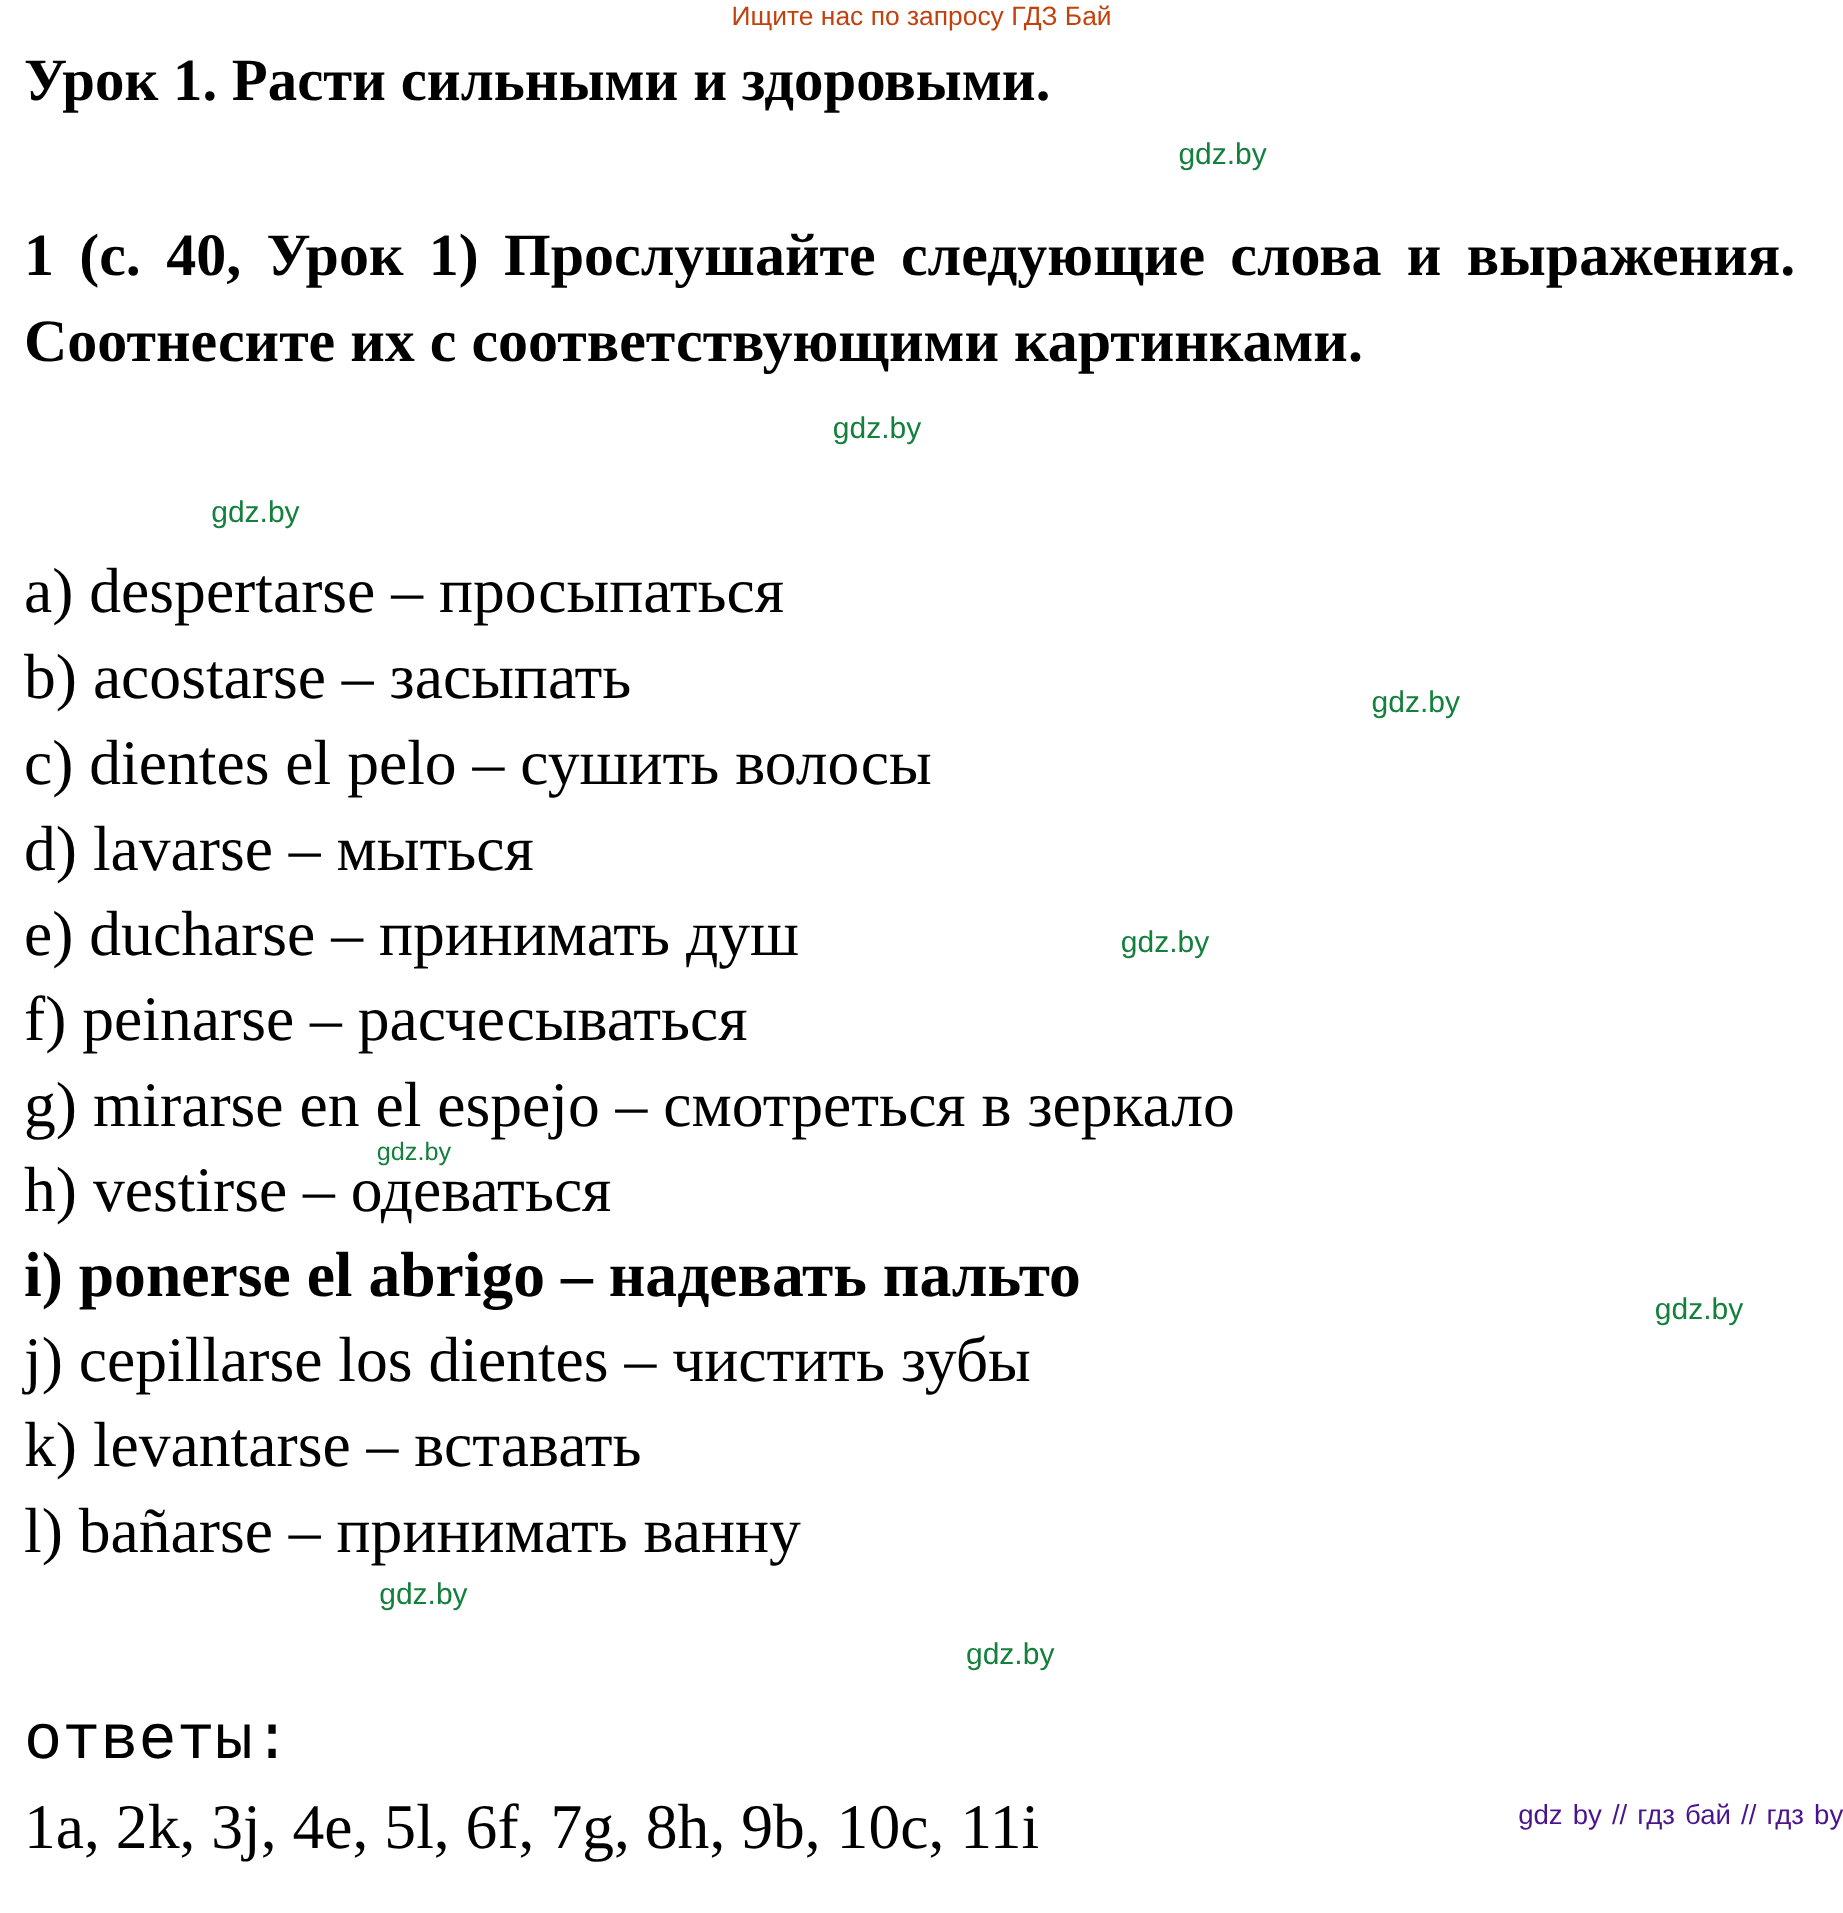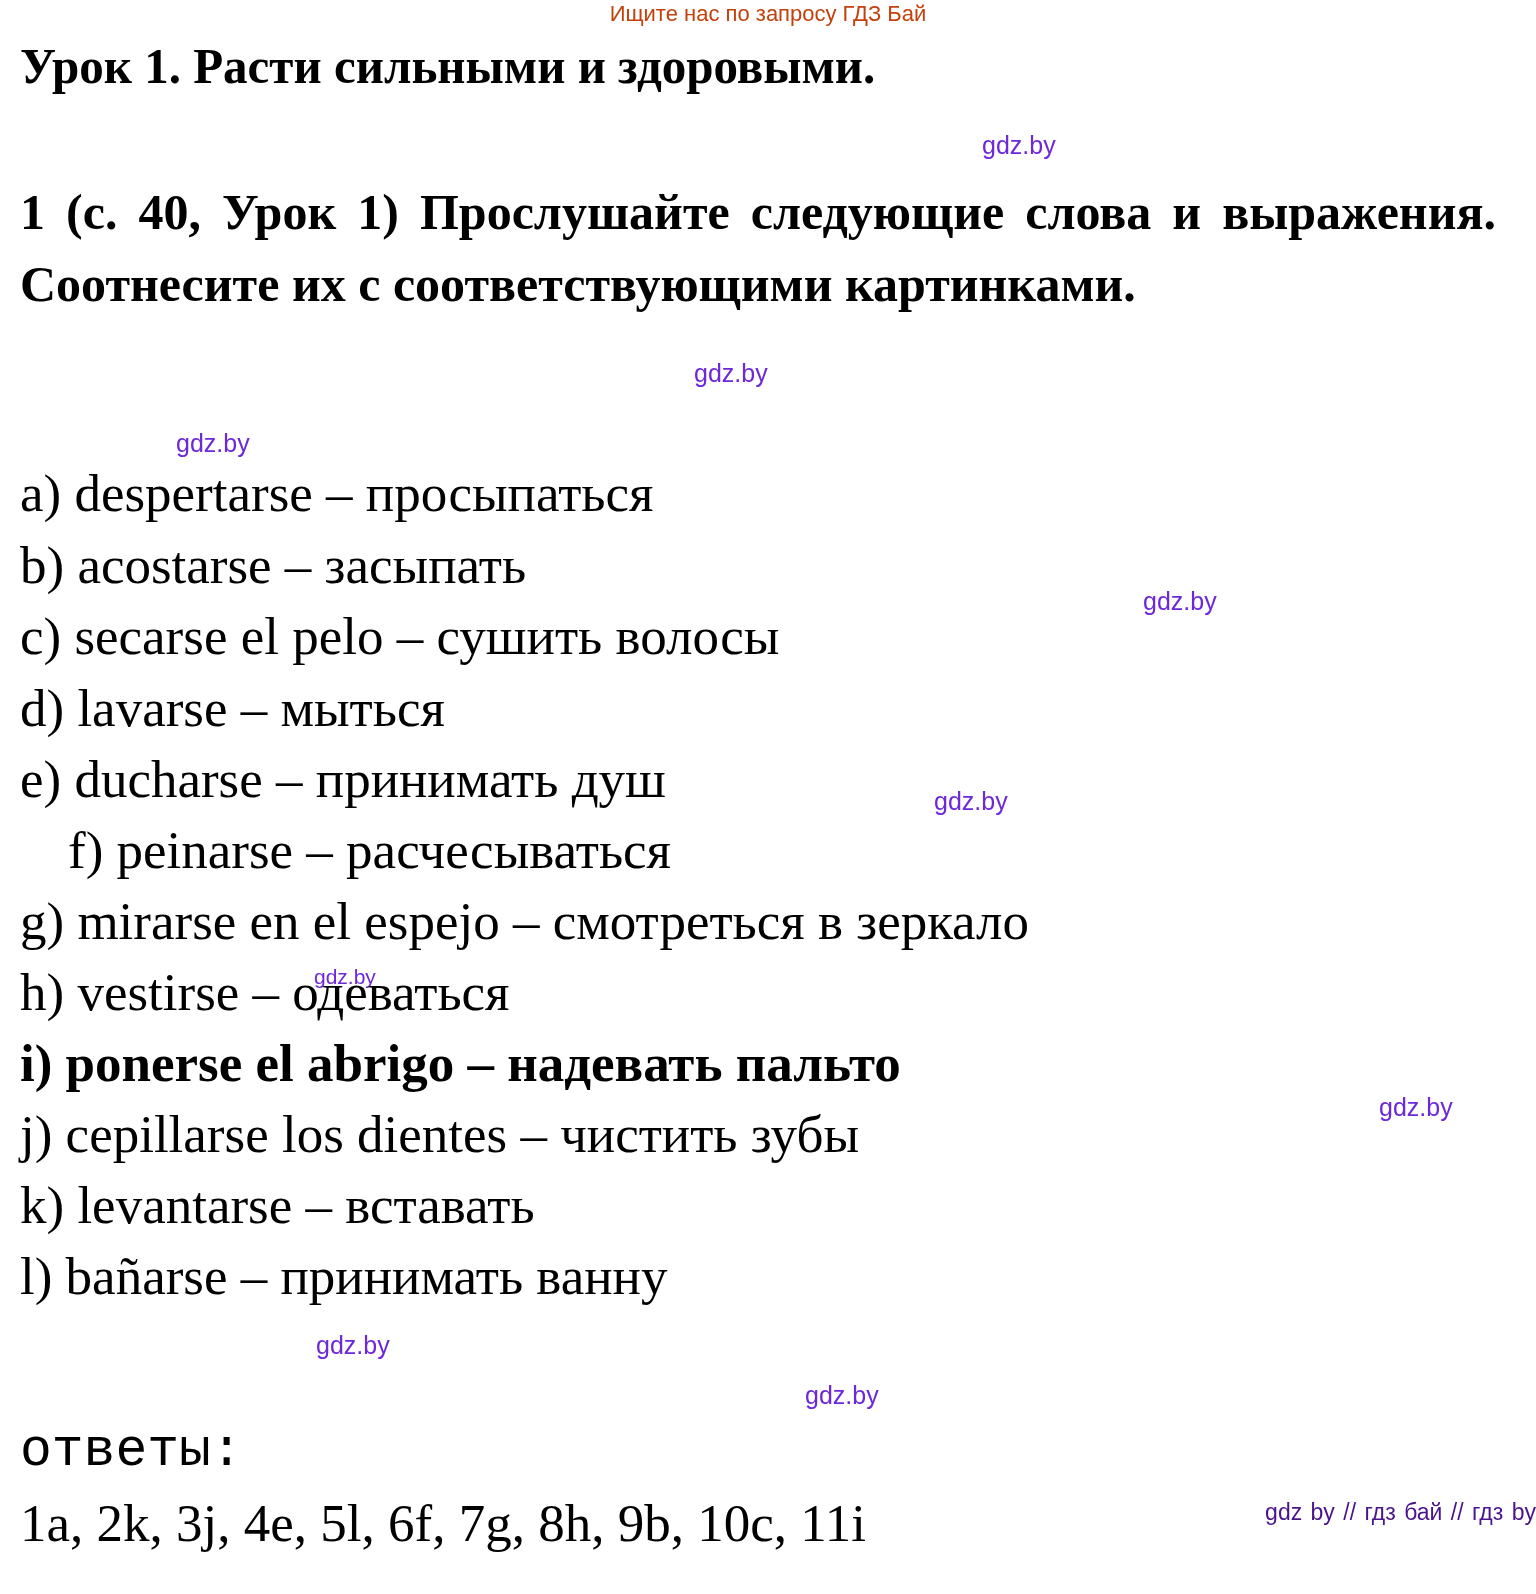--- a/index.html
+++ b/index.html
@@ -15,23 +15,22 @@
     }
     .title {
       left: 20px; top: 36px; font-size: 50px; font-weight: bold; line-height: 60px;
       transform: scaleX(0.98); transform-origin: left;
     }
     .task {
       left: 20px; top: 176px; width: 1476px; font-size: 50px; font-weight: bold;
       line-height: 72px; text-align: justify; text-align-last: left; white-space: normal;
     }
     .wm {
-      font-family: "Liberation Sans", sans-serif; font-size: 25px; color: #6d28d9;
+      font-family: "Liberation Sans", sans-serif; font-size: 25px; color: #15803d;
       line-height: 30px;
-      margin-top: 16px;
     }
     .item {
       left: 20px; font-size: 53px; line-height: 62px;
     }
     .answers-label { left: 20px; top: 1420px; font-size: 53px; line-height: 62px; font-family: Liberation Mono, monospace; }
     .answers-value { left: 20px; top: 1492px; font-size: 53px; line-height: 62px; }
     .footer-wm {
       left: 0; width: 1536px; top: 1498px; text-align: right;
       font-family: "Liberation Sans", sans-serif; font-size: 23px; color: #4a148c;
       line-height: 28px; word-spacing: 2px;
@@ -47,25 +46,25 @@
 <div class="abs wm" style="left:982px; top:114px;">gdz.by</div>
 
 <div class="abs task">1 (с. 40, Урок 1) Прослушайте следующие слова и выражения. Соотнесите их с соответствующими картинками.</div>
 
 <div class="abs wm" style="left:694px; top:342px;">gdz.by</div>
 <div class="abs wm" style="left:176px; top:412px;">gdz.by</div>
 
 <div class="abs item" style="top:462px;">a) despertarse – просыпаться</div>
 <div class="abs item" style="top:534px;">b) acostarse – засыпать</div>
 <div class="abs wm" style="left:1143px; top:570px;">gdz.by</div>
-<div class="abs item" style="top:605px;">c) secarse el pelo – сушить волосы</div>
+<div class="abs item" style="top:605px;">c) dientes el pelo – сушить волосы</div>
 <div class="abs item" style="top:677px;">d) lavarse – мыться</div>
 <div class="abs item" style="top:748px;">e) ducharse – принимать душ</div>
 <div class="abs wm" style="left:934px; top:770px;">gdz.by</div>
-<div class="abs item" style="top:819px;margin-left:48px;">f) peinarse – расчесываться</div>
+<div class="abs item" style="top:819px;">f) peinarse – расчесываться</div>
 <div class="abs item" style="top:890px;">g) mirarse en el espejo – смотреться в зеркало</div>
 <div class="abs wm" style="left:314px; top:946px; font-size:21px;">gdz.by</div>
 <div class="abs item" style="top:961px;">h) vestirse – одеваться</div>
 <div class="abs item" style="top:1032px;font-weight:bold;">i) ponerse el abrigo – надевать пальто</div>
 <div class="abs wm" style="left:1379px; top:1076px;">gdz.by</div>
 <div class="abs item" style="top:1103px;">j) cepillarse los dientes – чистить зубы</div>
 <div class="abs item" style="top:1174px;">k) levantarse – вставать</div>
 <div class="abs item" style="top:1245px;">l) bañarse – принимать ванну</div>
 <div class="abs wm" style="left:316px; top:1314px;">gdz.by</div>
 <div class="abs wm" style="left:805px; top:1364px;">gdz.by</div>

